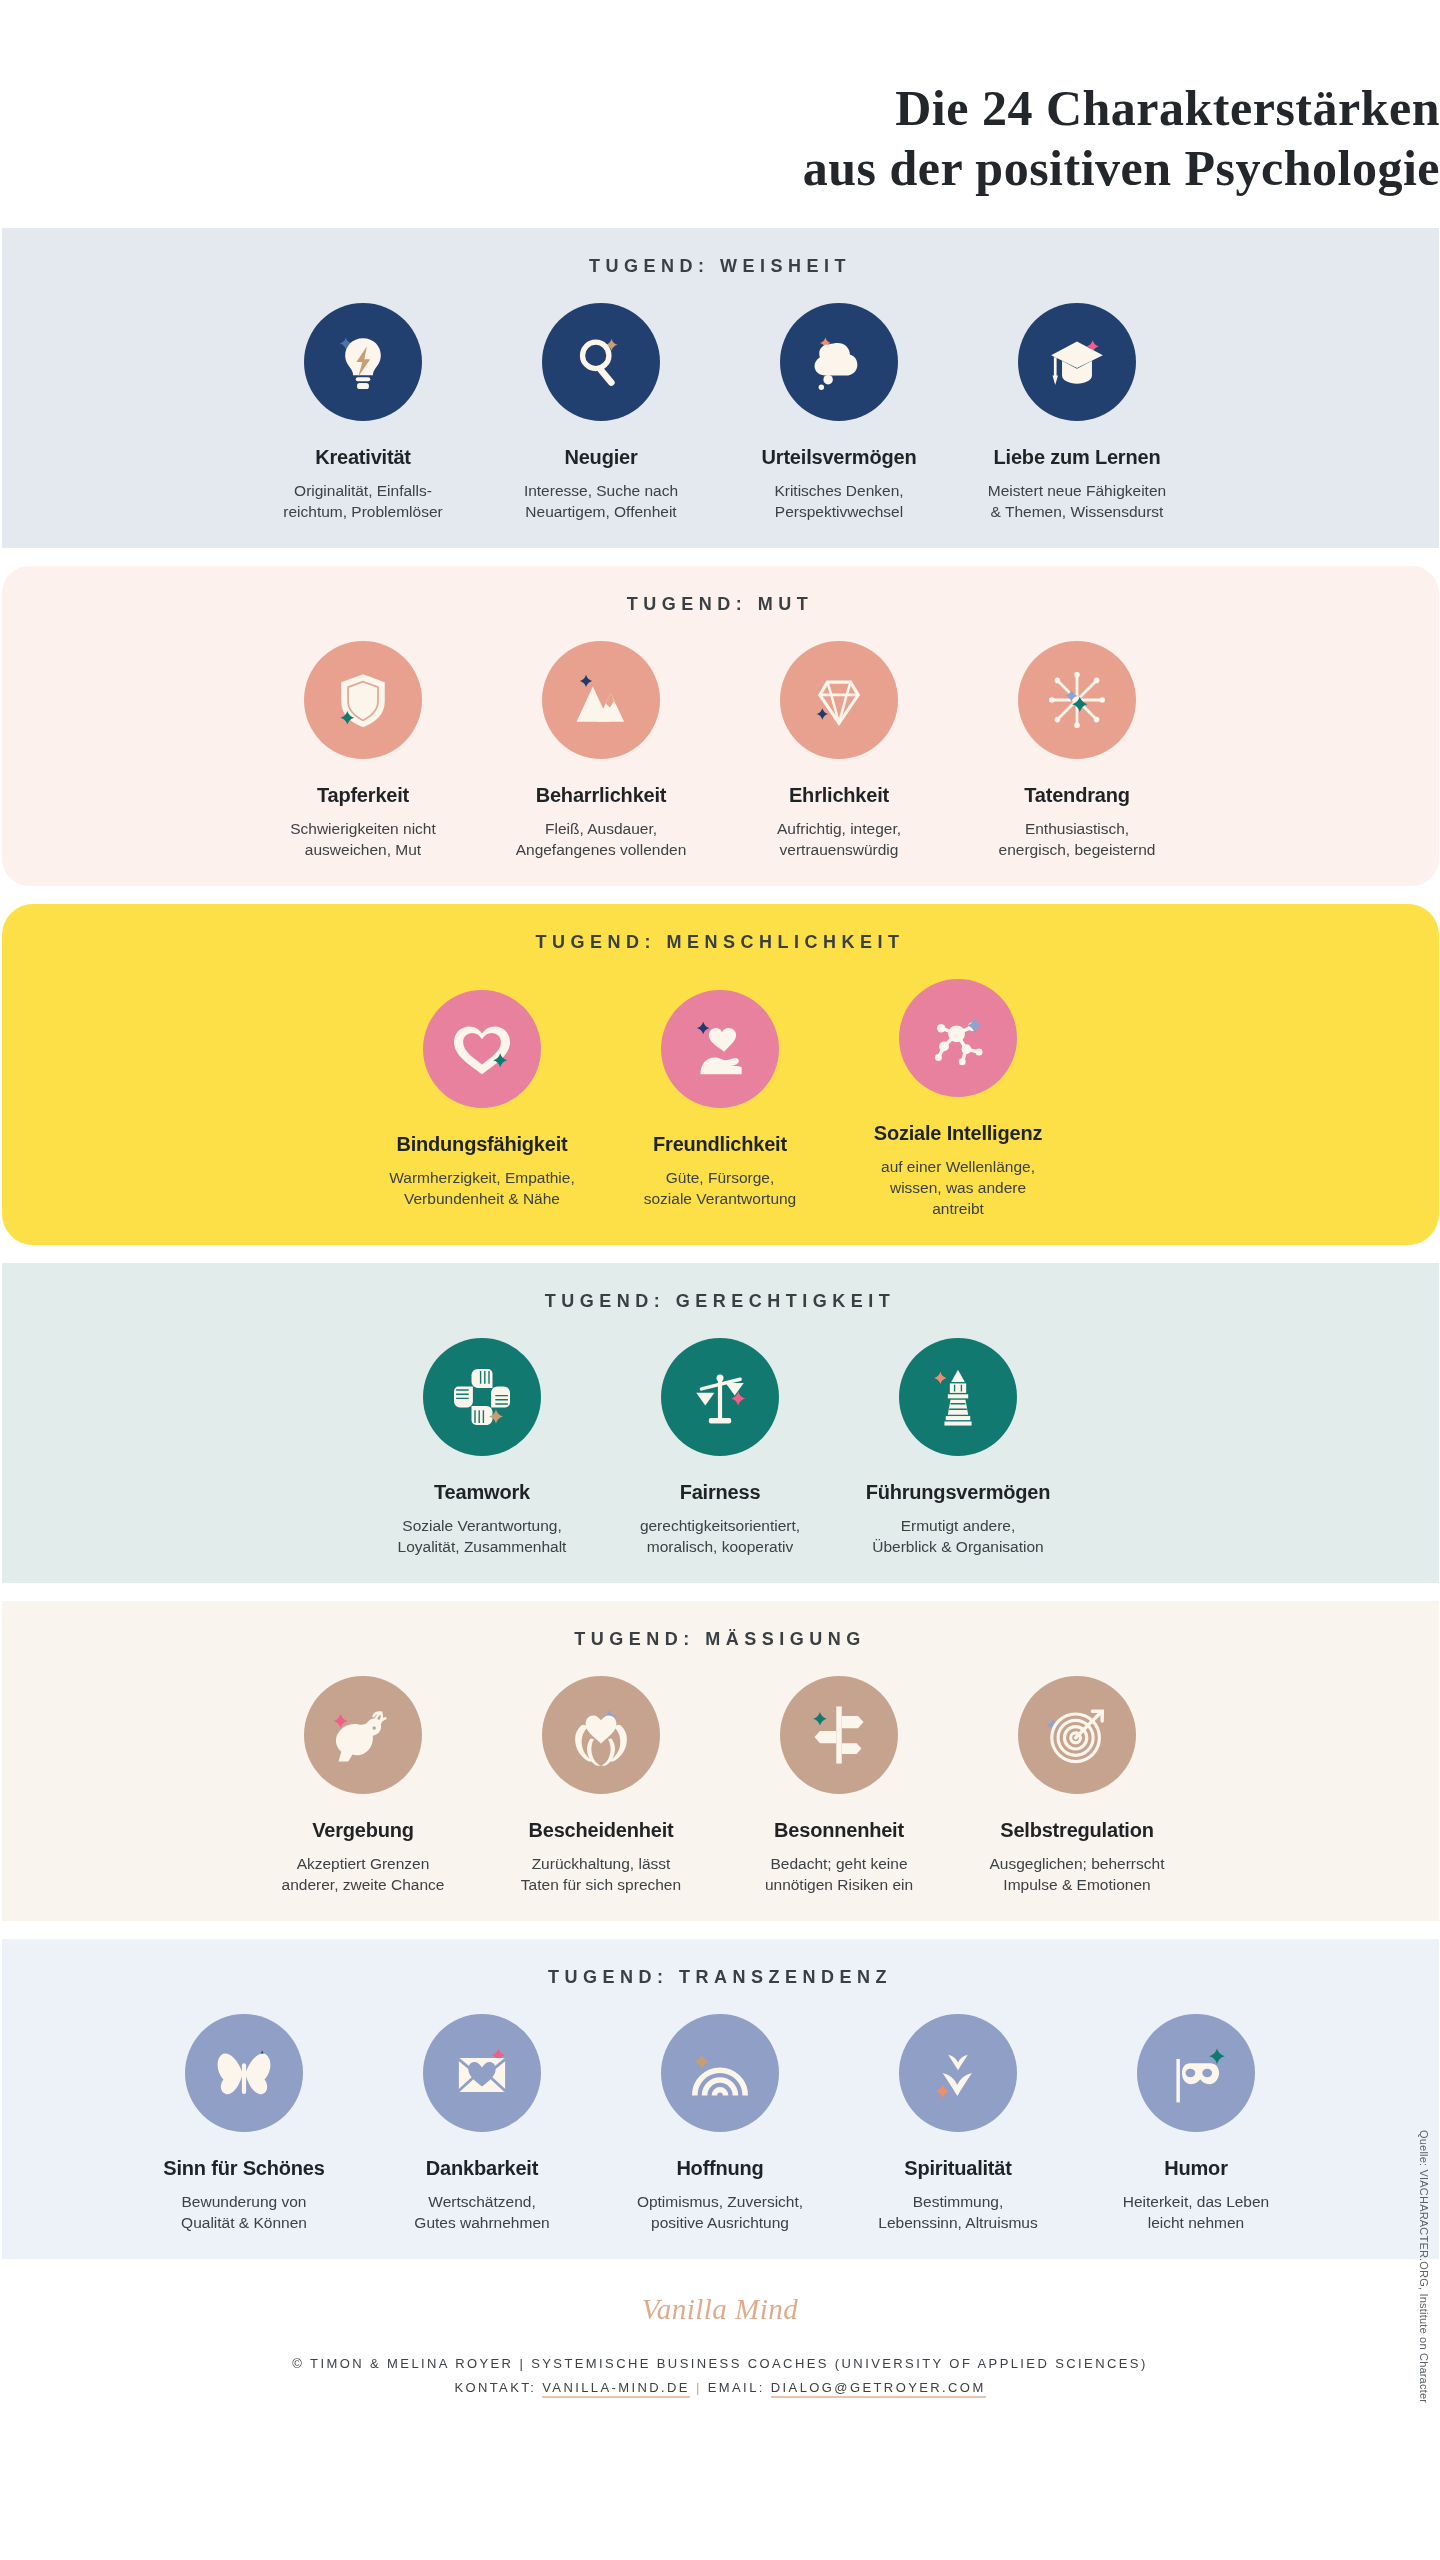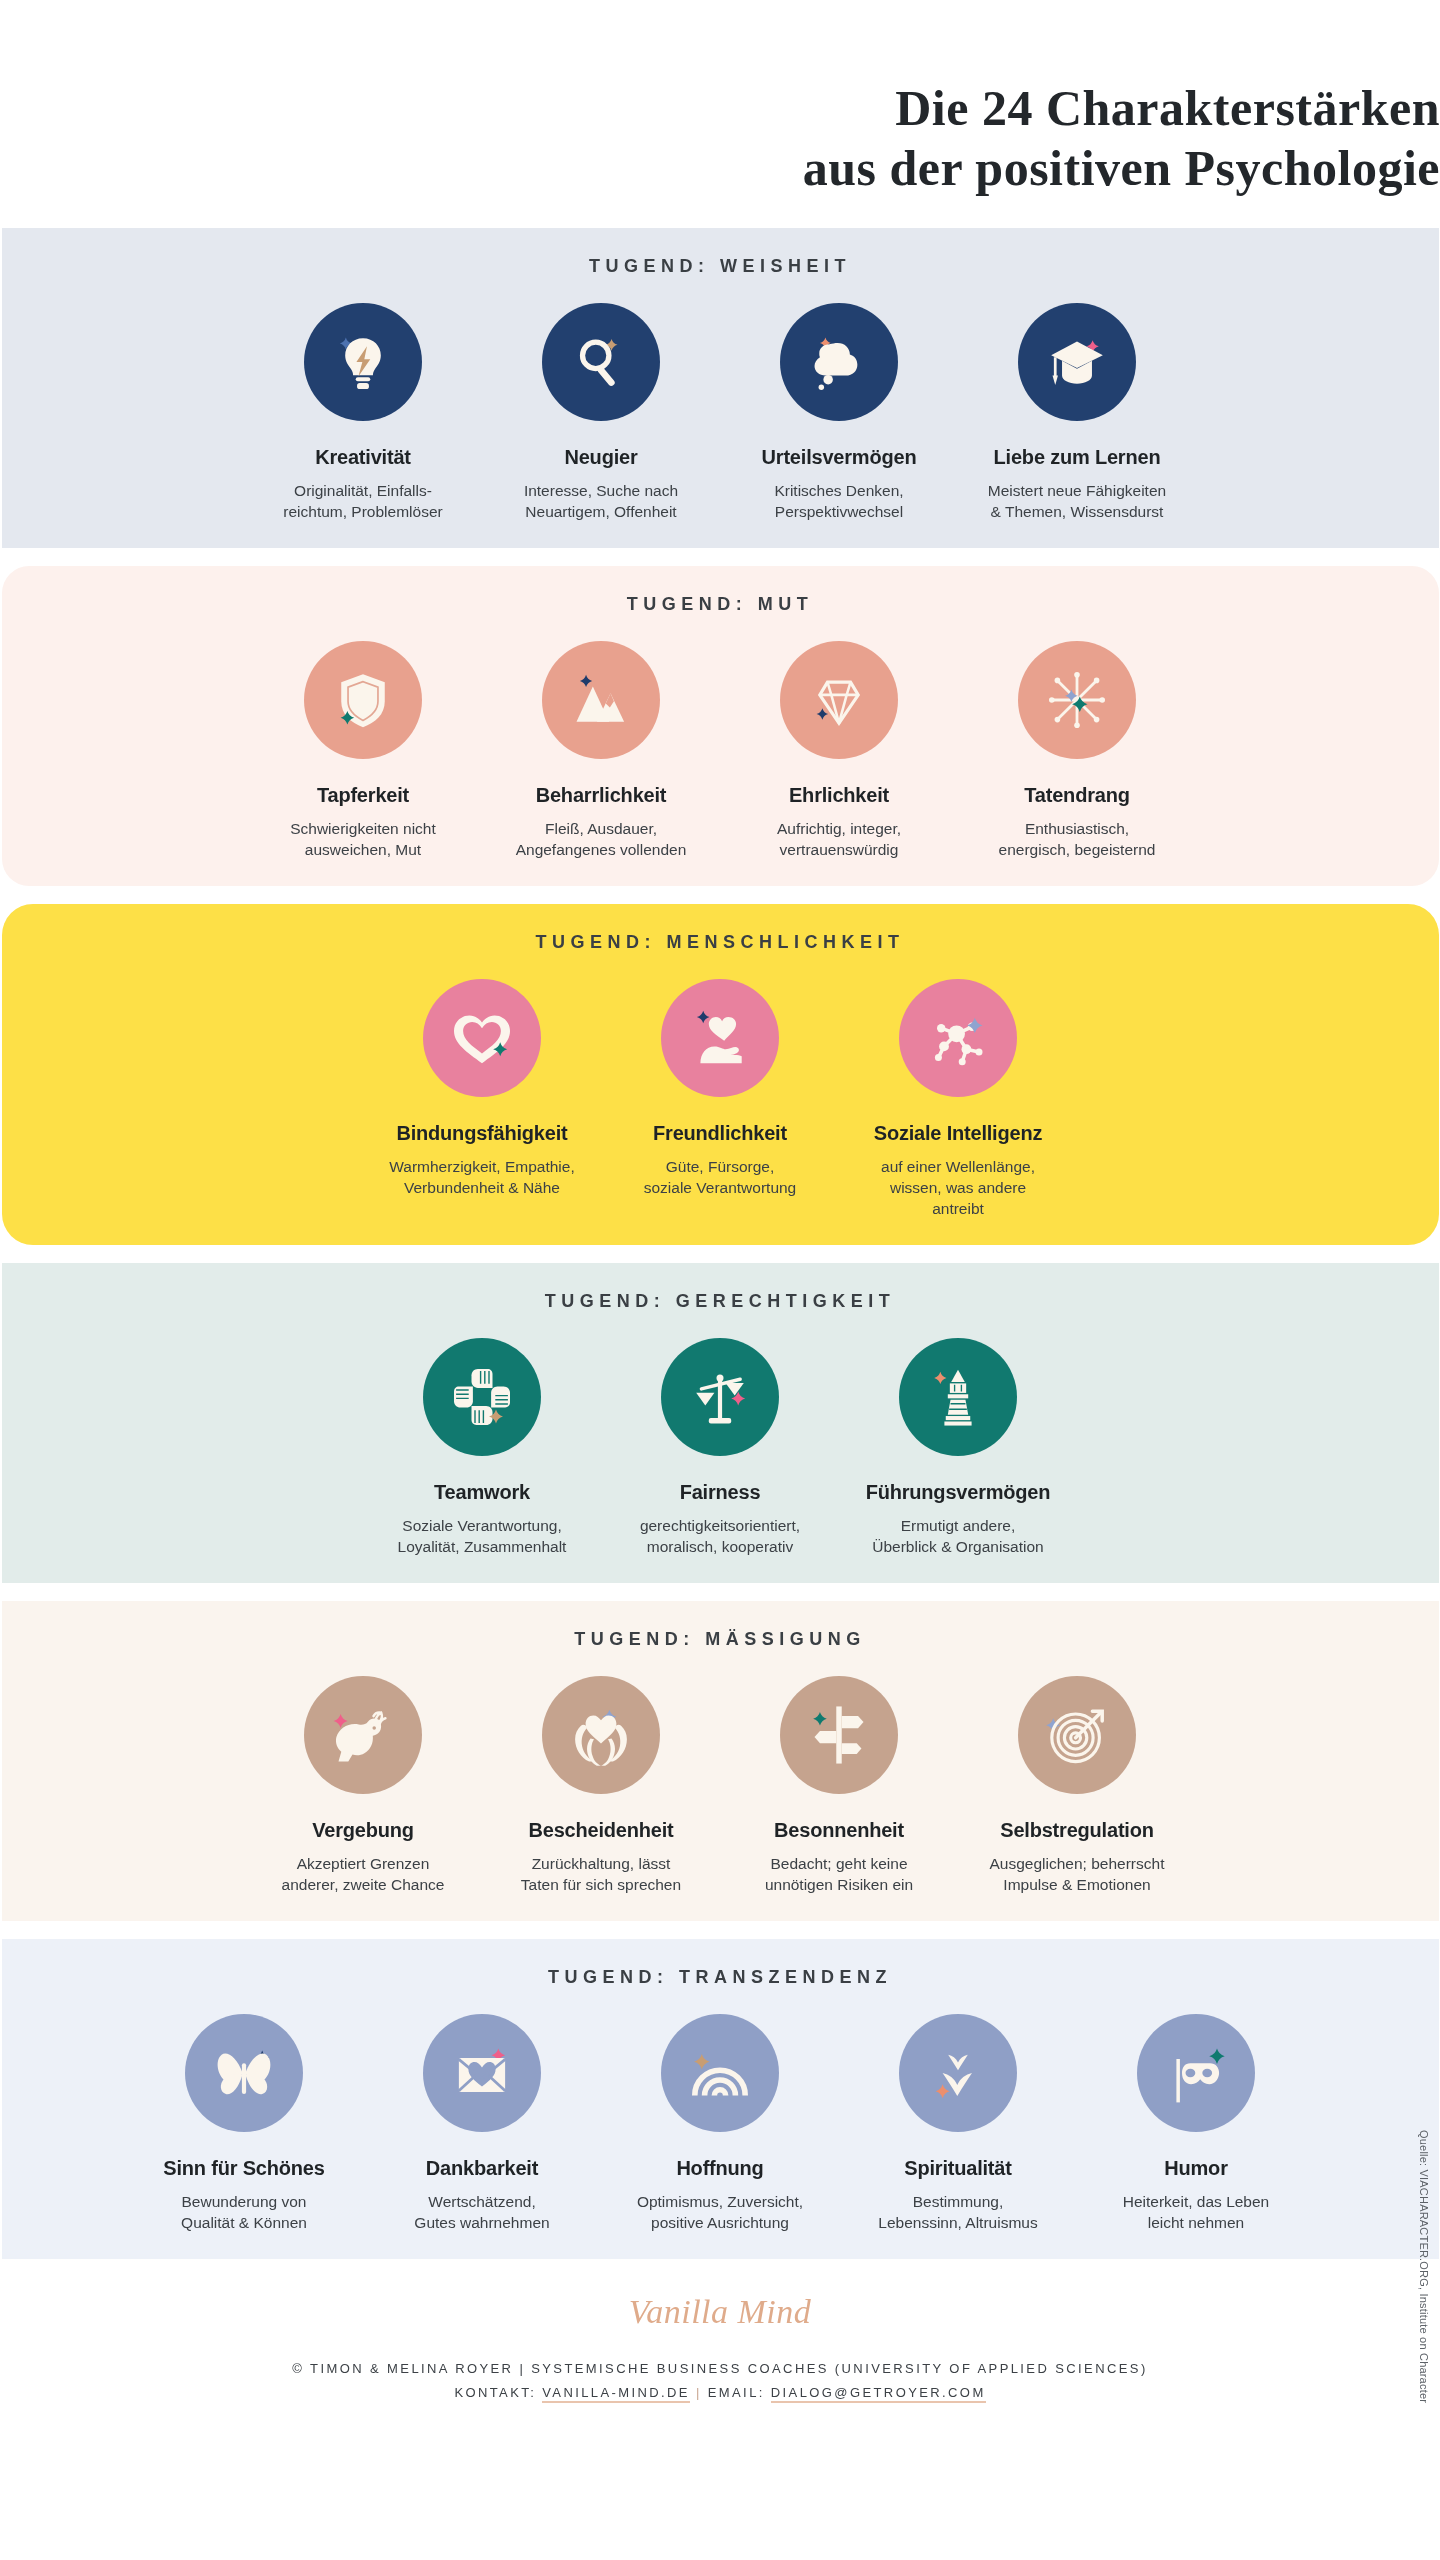--- a/index.html
+++ b/index.html
@@ -45,21 +45,21 @@
     letter-spacing:5.5px;
     color:#3a3f44;
     text-transform:uppercase;
     font-stretch:condensed;
     margin-bottom:26px;
   }
 
   .cards{
     display:flex;
     justify-content:center;
-    align-items:flex-start;
+    align-items:center;
   }
   .card{
     width:192px;
     margin:0 23px;
     text-align:center;
   }
   .circle{
     width:118px;height:118px;
     border-radius:50%;
     margin:0 auto 24px auto;
@@ -97,21 +97,21 @@
   }
 
   
   .footer{
     text-align:center;
     margin-top:34px;
   }
   .brand{
     font-family:"Liberation Serif", serif;
     font-style:italic;
-    font-size:34px;
+    font-size:29px;
     color:#dfab8b;
     letter-spacing:0.5px;
     margin-bottom:26px;
   }
   .footer-line{
     font-size:13px;
     letter-spacing:2.4px;
     color:#3c4146;
     line-height:24px;
     font-stretch:condensed;

